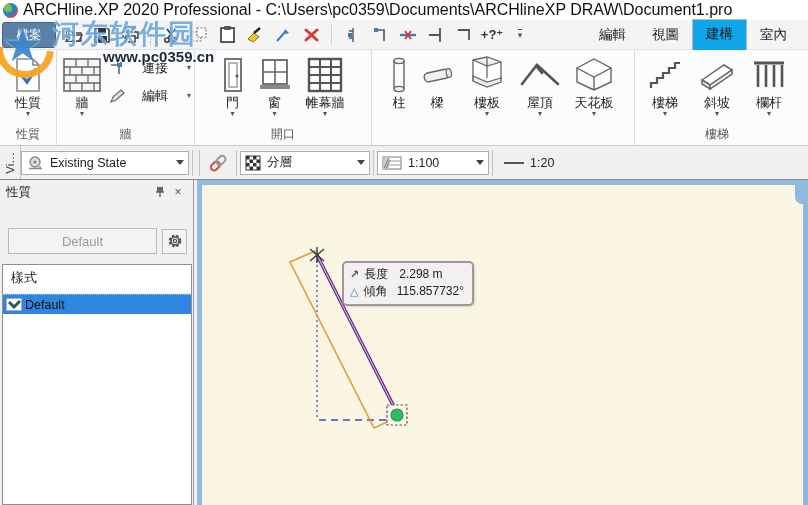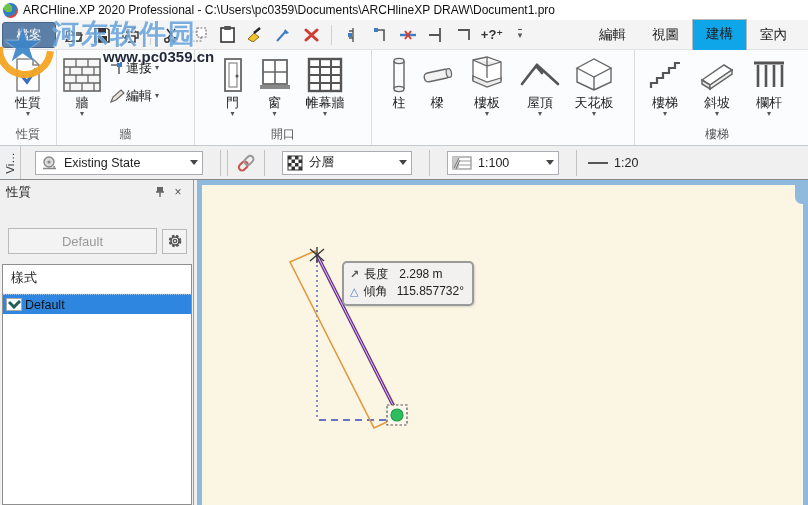--- a/index.html
+++ b/index.html
@@ -4,21 +4,21 @@
 <style>
   * { margin:0; padding:0; box-sizing:border-box; }
   html,body { width:808px; height:505px; overflow:hidden; }
   body { font-family:"Liberation Sans","DejaVu Sans",sans-serif; background:#f0f0f0; position:relative; }
   .screen { position:absolute; inset:0; width:808px; height:505px; background:#f0f0f0; overflow:hidden; }
 
   
   .titlebar { height:20px; background:#ffffff; display:flex; align-items:center; padding-left:3px; }
   .app-icon { width:15px; height:15px; border-radius:50%;
     background:radial-gradient(circle at 35% 35%, #6fc24a 0 30%, #2f7fc2 31% 60%, #d8453c 61% 100%); margin-right:5px; }
-  .title-text { font-size:12px; color:#111; white-space:nowrap; }
+  .title-text { font-size:16px; color:#111; white-space:nowrap; }
 
   
   .toolbar-row { height:30px; background:#f4f4f4; display:flex; align-items:center; position:relative;
     border-bottom:1px solid #e2e2e2; }
   .file-btn { position:absolute; left:2px; top:2px; width:54px; height:26px; background:#5b7fa6; color:#fff;
     font-size:12.5px; display:flex; align-items:center; justify-content:center; border-radius:3px; border:1px solid #47648a; }
   .qat { display:flex; align-items:center; gap:4px; margin-left:62px; }
   .qbtn { width:24px; height:24px; display:flex; align-items:center; justify-content:center; border-radius:2px; }
   .qsep { width:1px; height:20px; background:#d0d0d0; margin:0 4px; }
   .plusq { font-size:13px; font-weight:bold; color:#333; letter-spacing:0; }
@@ -31,28 +31,28 @@
   
   .ribbon { height:96px; background:#fbfcfd; display:flex; border-bottom:1px solid #c7cacc; }
   .rgroup { position:relative; border-right:1px solid #dadcde; display:flex; flex-direction:column; }
   .rgroup-items { flex:1; display:flex; align-items:flex-start; justify-content:center; padding-top:3px; }
   .rgroup-label { height:19px; text-align:center; font-size:12px; color:#555; line-height:17px; }
   .bigbtn { display:flex; flex-direction:column; align-items:center; padding:2px 2px; }
   .bigbtn .bicon { height:40px; display:flex; align-items:center; justify-content:center; }
   .bigbtn .blabel { font-size:13px; color:#222; line-height:15px; white-space:nowrap; }
   .drop { font-size:8px; color:#555; line-height:8px; }
   .smallcol { display:flex; flex-direction:column; justify-content:center; gap:10px; padding:6px 2px 0 6px; }
-  .smallbtn { display:flex; align-items:center; gap:1px; font-size:13px; color:#222; white-space:nowrap; }
+  .smallbtn { display:flex; align-items:center; gap:17px; font-size:13px; color:#222; white-space:nowrap; }
   .smallbtn .drop { margin-left:2px; }
 
   
   .view-toolbar { height:34px; background:#f0f0f0; display:flex; align-items:center; border-bottom:1px solid #898989; }
   .vtab { width:21px; height:100%; border-right:1px solid #c6c6c6; position:relative; background:#eef0f2; }
   .vtab span { position:absolute; left:50%; top:50%; transform:translate(-50%,-50%) rotate(-90deg); font-size:11.5px; color:#333; }
-  .combo { display:flex; align-items:center; height:24px; background:#fff; border:1px solid #abadb3; margin:0 14px; }
+  .combo { display:flex; align-items:center; height:24px; background:#fff; border:1px solid #abadb3; margin:0 0; }
   .combo .ctext { font-size:12.5px; color:#222; padding:0 6px; flex:1; white-space:nowrap; }
   .combo .carrow { width:17px; align-self:stretch; display:flex; align-items:center; justify-content:center; }
   .tri { width:0; height:0; border-left:4px solid transparent; border-right:4px solid transparent; border-top:5px solid #444; }
   .vsep { width:1px; height:26px; background:#c2c2c2; margin:0 3px; }
   .flatbtn { width:30px; height:26px; display:flex; align-items:center; justify-content:center; }
   .linescale { display:flex; align-items:center; gap:6px; font-size:12.5px; color:#222; padding:0 8px; }
   .linescale .dash { width:20px; height:0; border-top:2px solid #555; }
 
   
   .workspace { display:flex; height:325px; }

